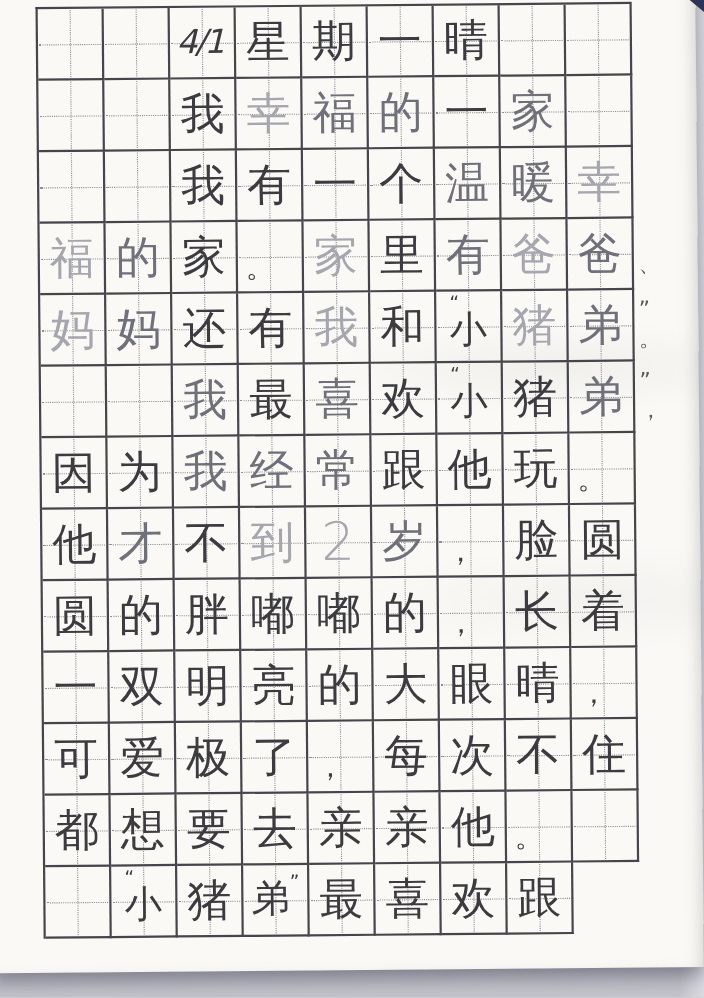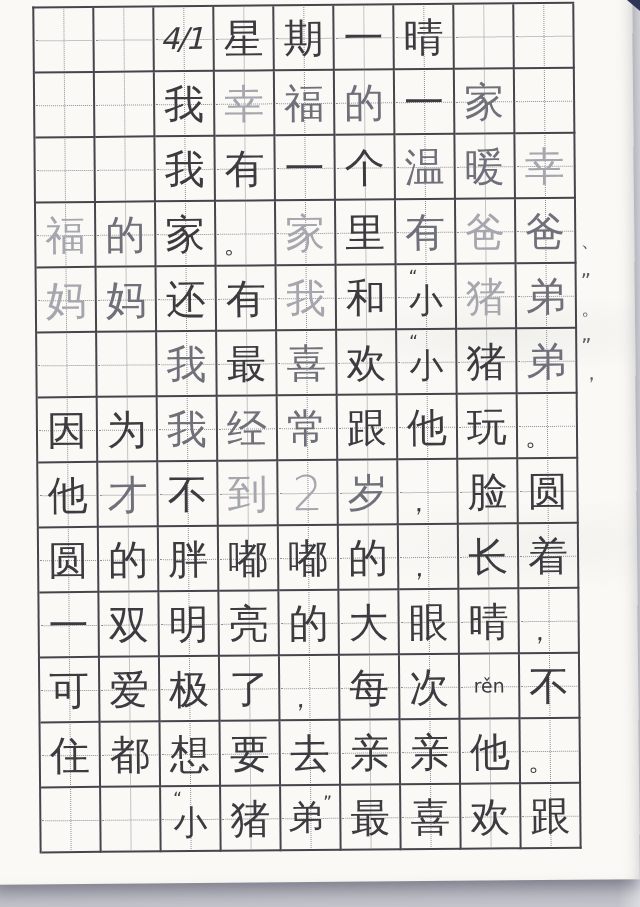--- a/index.html
+++ b/index.html
@@ -321,23 +321,20 @@
         <div class="cell punct">
           <span class="ch sh-d">，</span>
         </div>
         <div class="cell">
           <span class="ch sh-d">每</span>
         </div>
         <div class="cell">
           <span class="ch sh-d">次</span>
         </div>
         <div class="cell">
-          <span class="ch sh-d pinyin">rěn</span>
-        </div>
-        <div class="cell">
           <span class="ch sh-d">不</span>
         </div>
         <div class="cell">
           <span class="ch sh-d">住</span>
         </div>
         <div class="cell">
           <span class="ch sh-d">都</span>
         </div>
         <div class="cell">
           <span class="ch sh-d">想</span>

